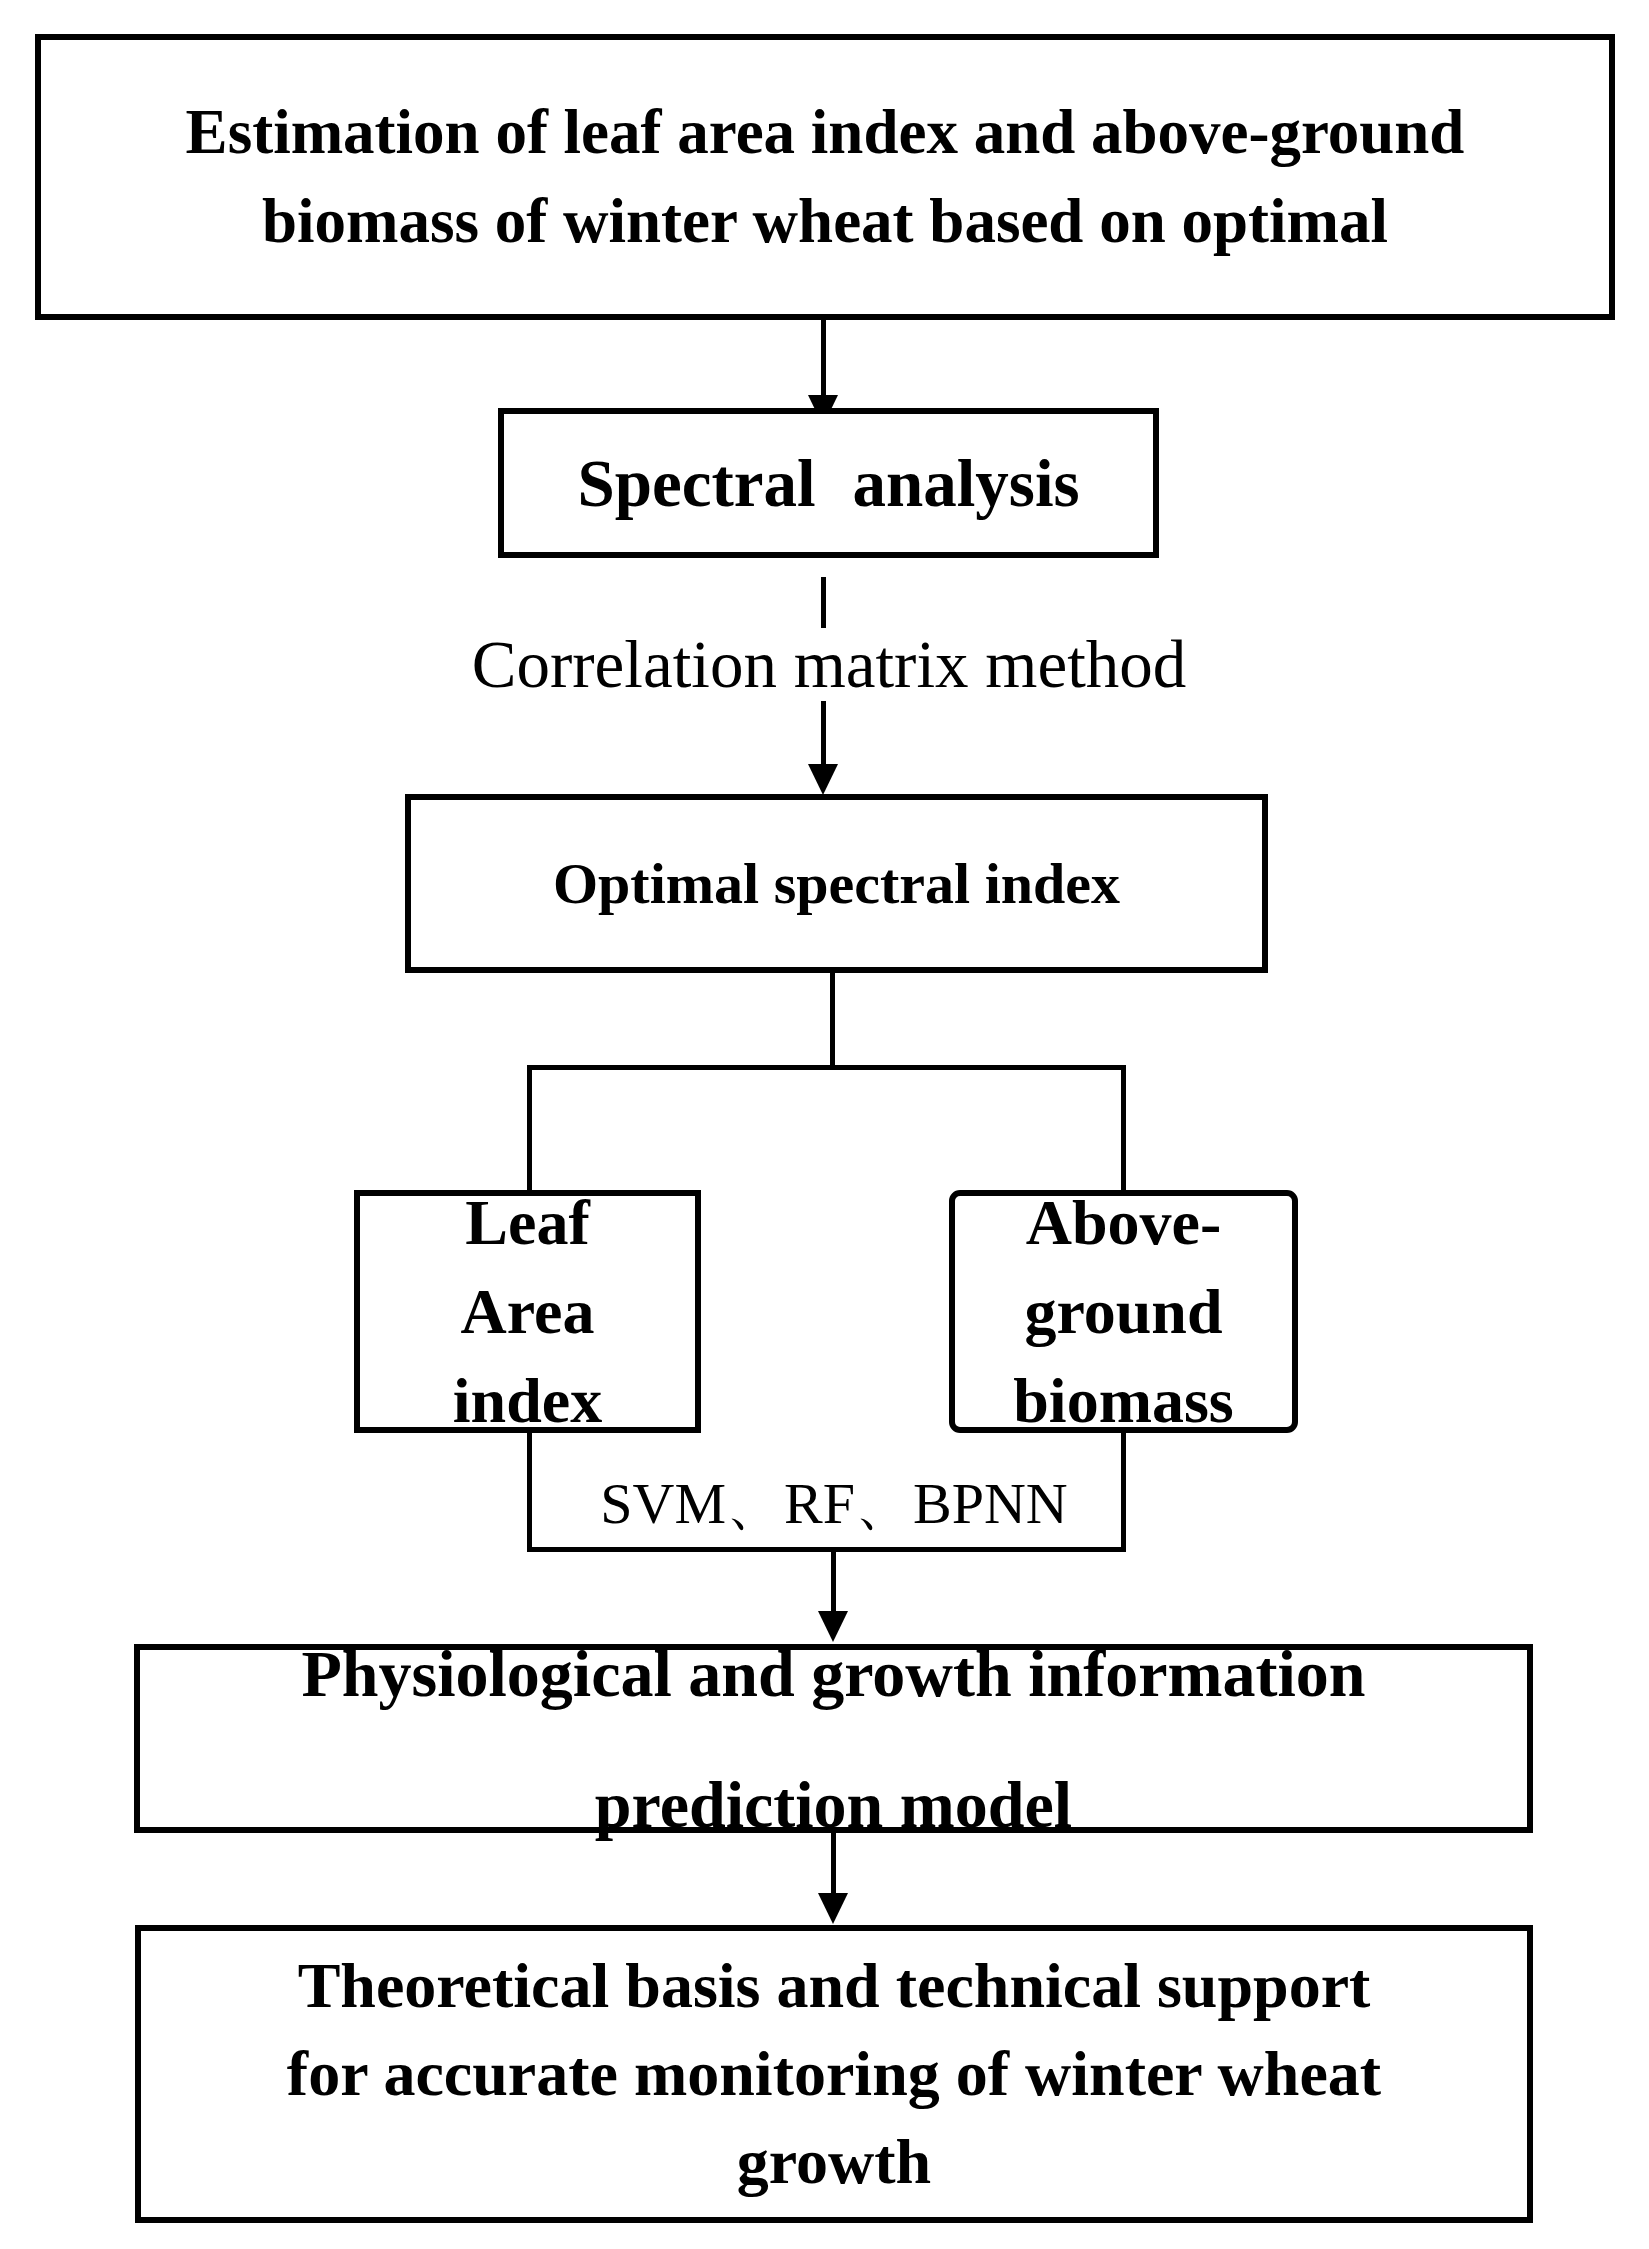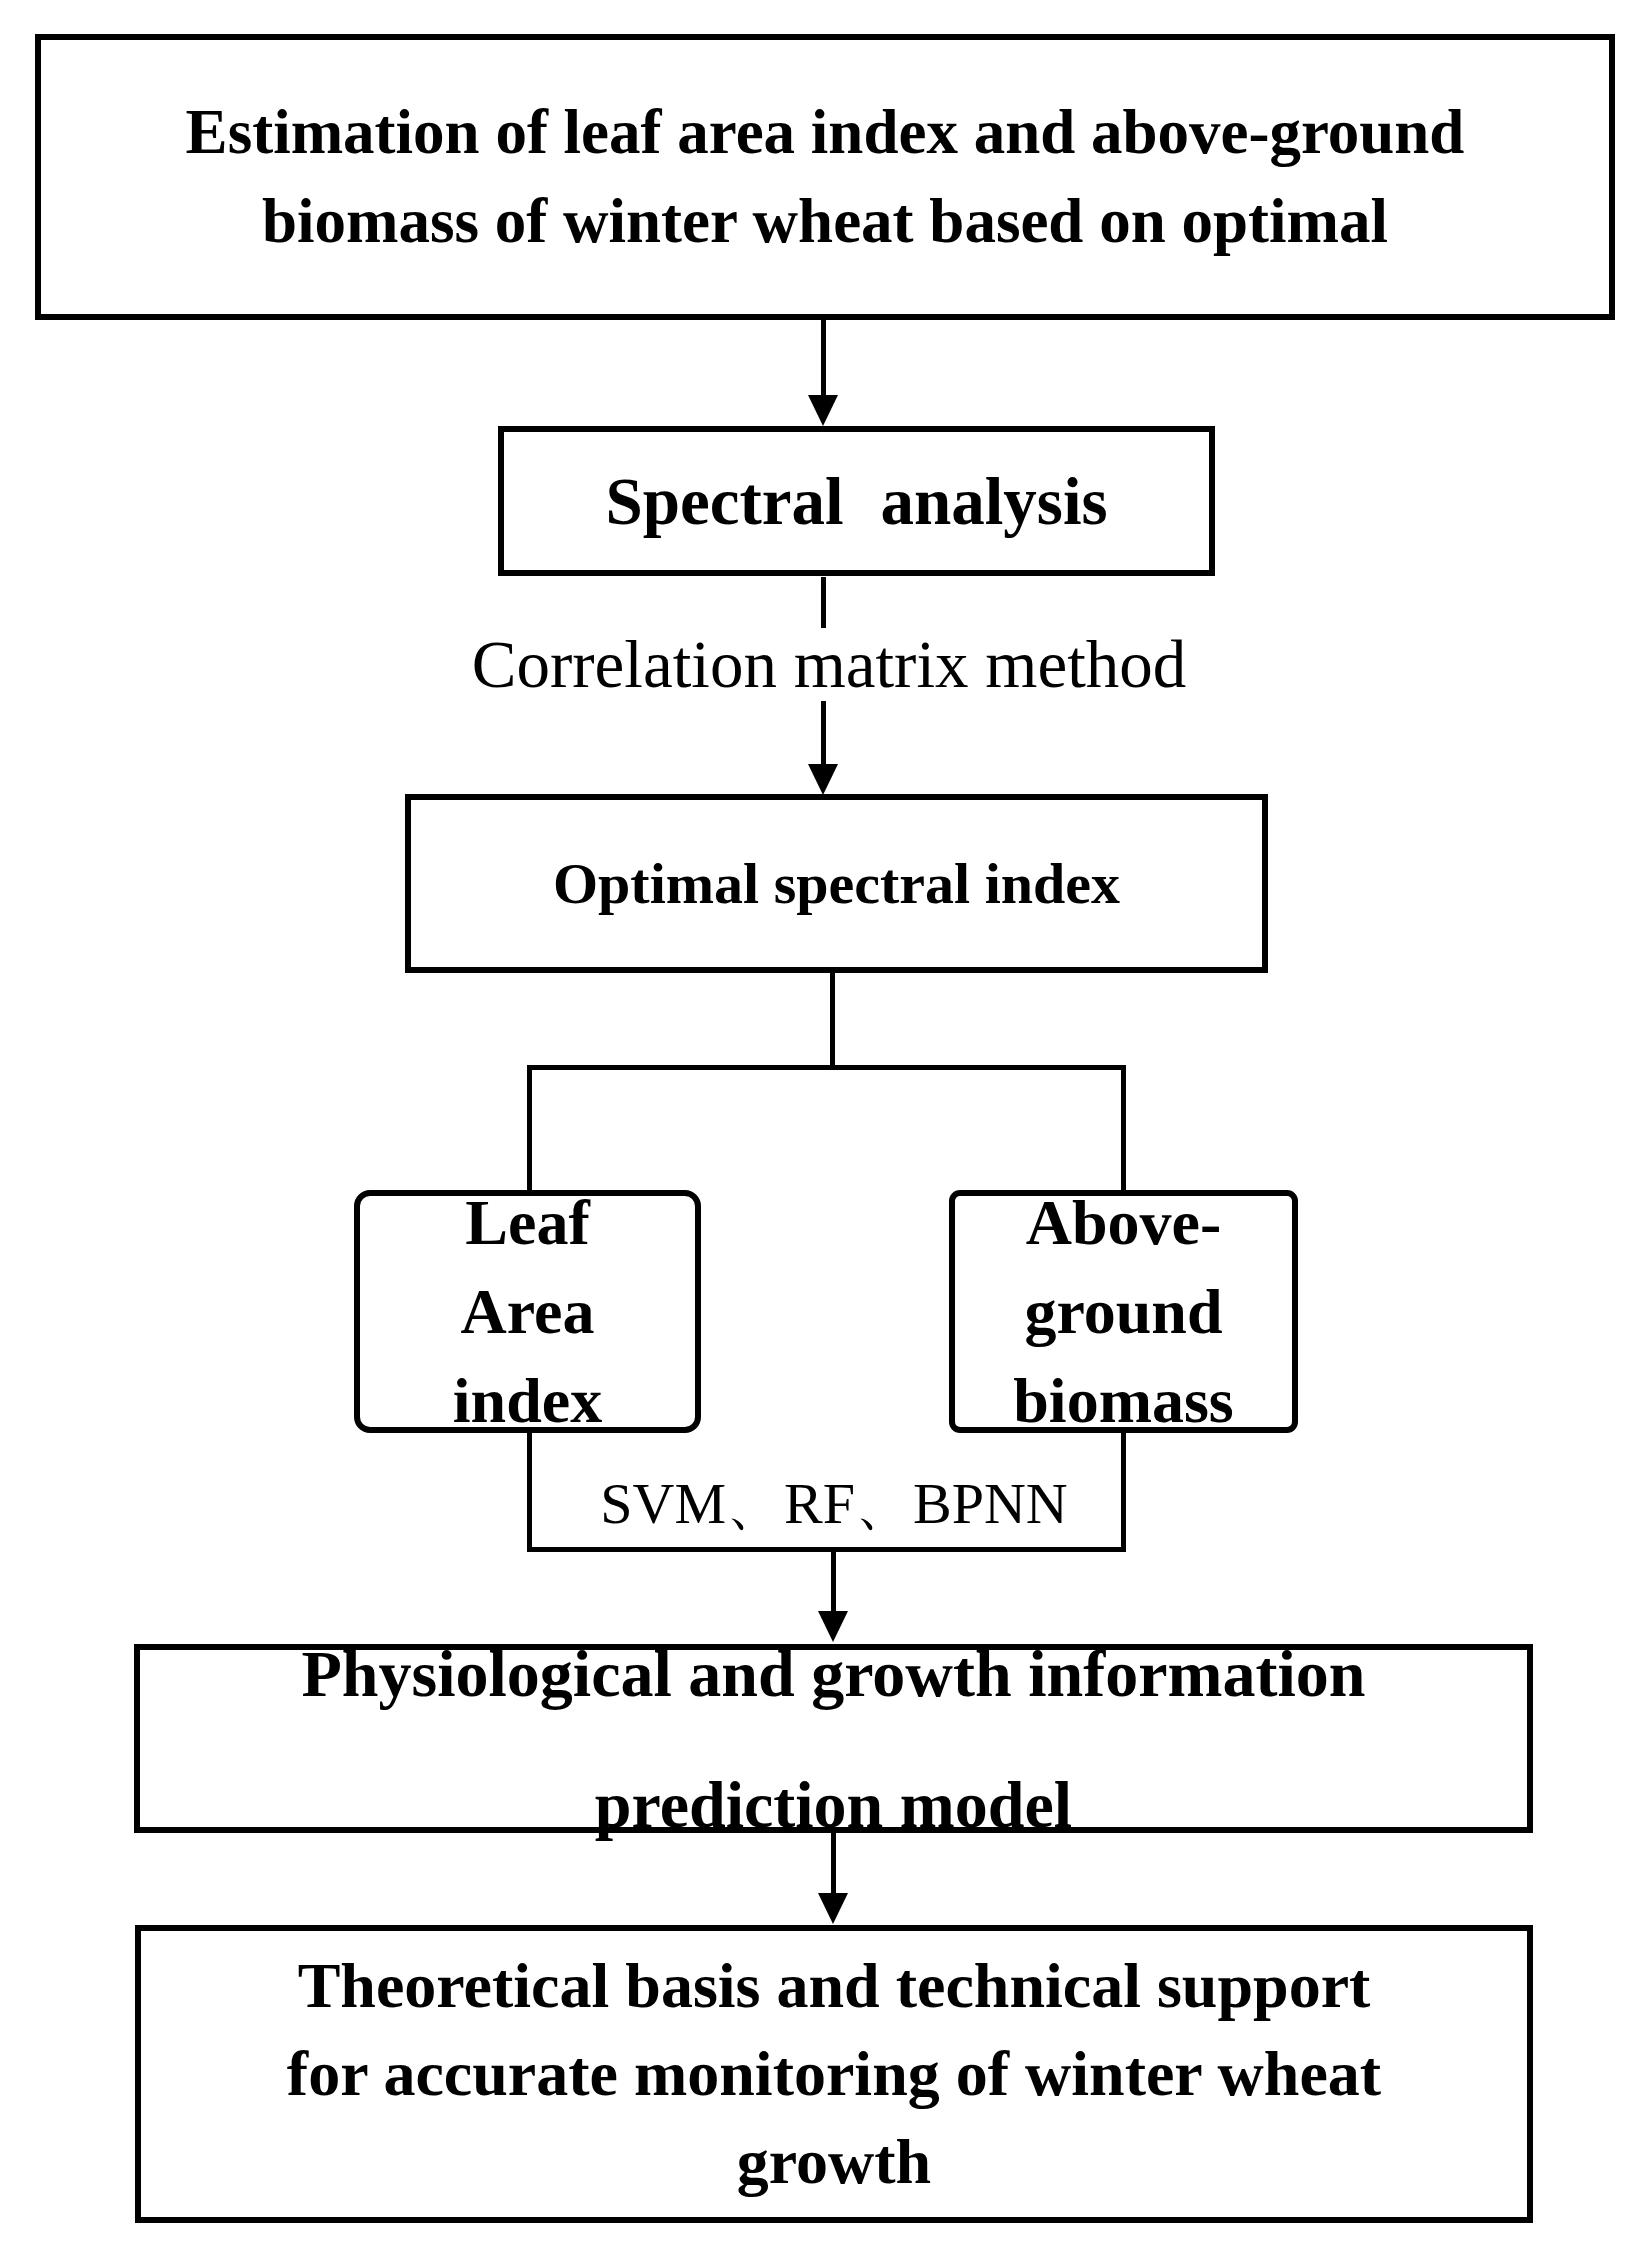--- a/index.html
+++ b/index.html
@@ -21,21 +21,21 @@
     flex-direction:column;
     align-items:center;
     justify-content:center;
     text-align:center;
     font-weight:bold;
     z-index:3;
   }
   .box .ln-text{white-space:nowrap;}
   #title-box{left:35px;top:34px;width:1580px;height:286px;font-size:63px;}
   #title-box .ln-text{line-height:89px;}
-  #spectral-box{left:498px;top:426px;width:717px;height:150px;font-size:67px;word-spacing:0.30em;}
+  #spectral-box{left:498px;top:408px;width:661px;height:150px;font-size:67px;word-spacing:0.30em;}
   #optimal-box{left:405px;top:794px;width:863px;height:179px;font-size:58px;}
   #lai-box{left:354px;top:1190px;width:347px;height:243px;font-size:64px;}
   #lai-box .ln-text{line-height:89px;}
   #agb-box{left:949px;top:1190px;width:349px;height:243px;font-size:64px;}
   #agb-box .ln-text{line-height:89px;}
   #prediction-box{left:134px;top:1644px;width:1399px;height:189px;font-size:66px;}
   #prediction-box .ln-text{line-height:87px;}
   #outcome-box{left:135px;top:1925px;width:1398px;height:298px;font-size:64px;}
   #outcome-box .ln-text{line-height:88px;}
 
@@ -81,21 +81,21 @@
 
   <div class="box" id="optimal-box" style="border-color: rgb(0, 0, 0);">
     <div class="ln-text">Optimal spectral index</div>
   </div>
 
   <div class="ln" style="left: 830px; top: 951px; width: 4.6px; height: 118px; background: rgb(0, 0, 0);"></div>
   <div class="ln" style="left: 527px; top: 1065px; width: 599px; height: 4.6px; background: rgb(0, 0, 0);"></div>
   <div class="ln" style="left: 527px; top: 1065px; width: 4.6px; height: 130px; background: rgb(0, 0, 0);"></div>
   <div class="ln" style="left: 1121px; top: 1065px; width: 4.6px; height: 130px; background: rgb(0, 0, 0);"></div>
 
-  <div class="box" id="lai-box" style="border-color: rgb(0, 0, 0); border-radius: 16px;">
+  <div class="box" id="lai-box" style="border-color: rgb(0, 0, 0);">
     <div class="ln-text">Leaf</div>
     <div class="ln-text">Area</div>
     <div class="ln-text">index</div>
   </div>
 
   <div class="box" id="agb-box" style="border-color: rgb(0, 0, 0); border-radius: 11px;">
     <div class="ln-text">Above-</div>
     <div class="ln-text">ground</div>
     <div class="ln-text">biomass</div>
   </div>

